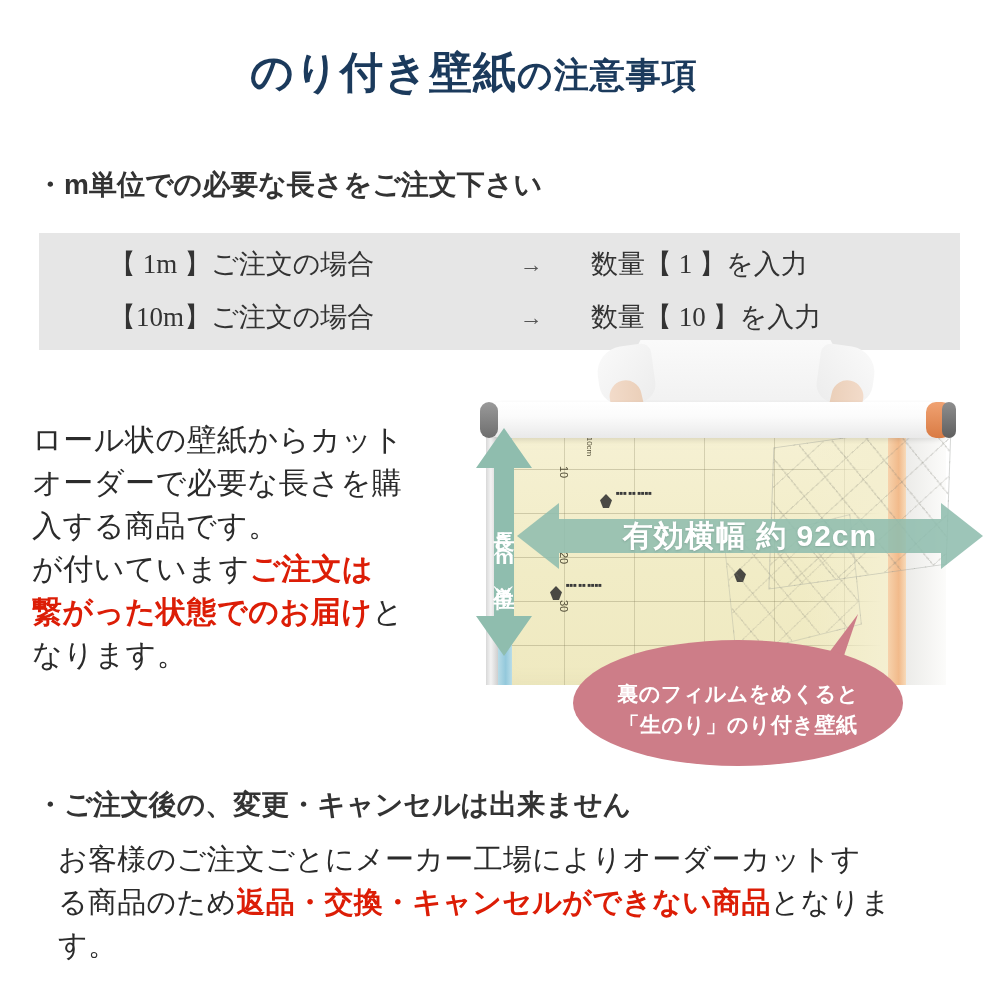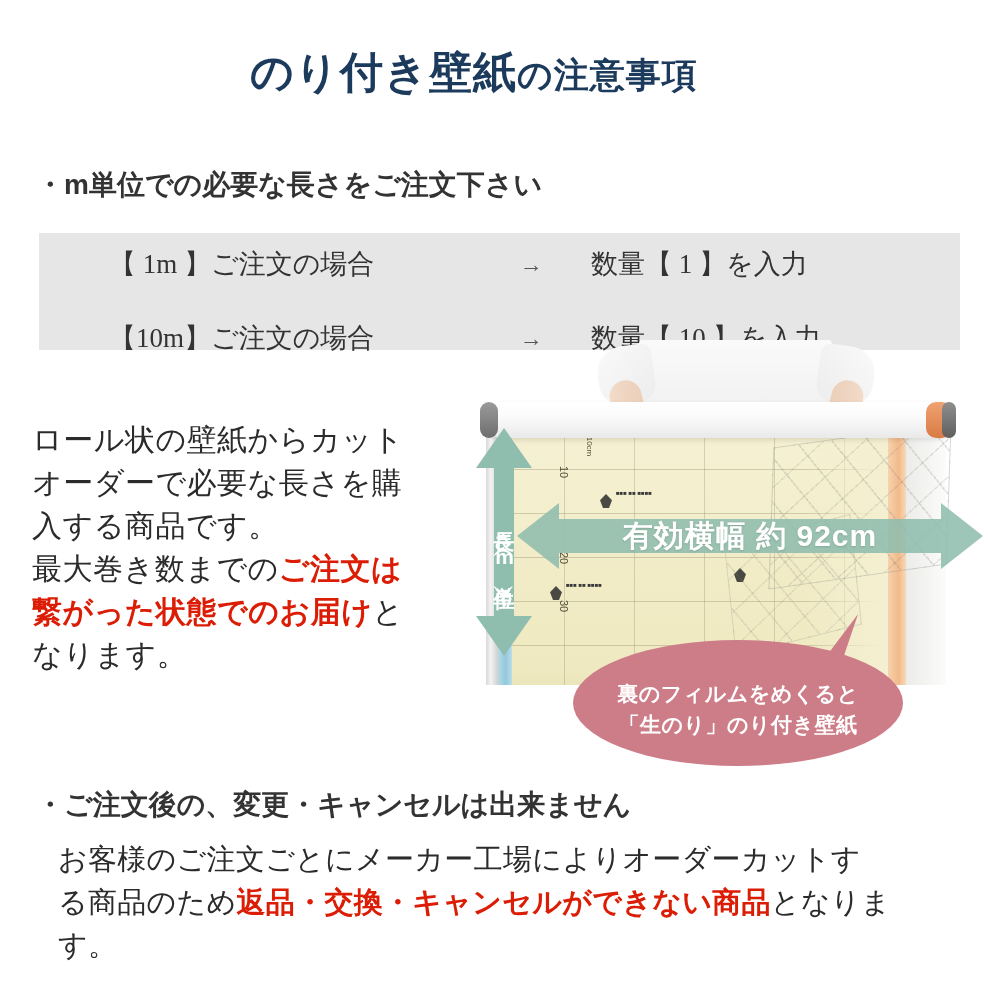--- a/index.html
+++ b/index.html
@@ -32,21 +32,21 @@
     background: #e6e6e6;
   }
   .gtable {
     position: absolute; left: 0; top: 0; width: 100%; height: 100%;
   }
   .grow {
     position: absolute; left: 0; width: 100%; height: 58px;
     display: flex; align-items: center;
   }
   .grow.r0 { top: 2px; }
-  .grow.r1 { top: 76px; }
+  .grow.r1 { top: 55px; }
   .g-left {
     width: 432px; padding-left: 70px;
     font-size: 27px; color: #333; white-space: nowrap;
     font-family: "Liberation Serif", "DejaVu Serif", serif; font-weight: 400;
   }
   .g-arrow {
     width: 120px; text-align: center;
     font-size: 23px; color: #555;
   }
   .g-right {
@@ -313,21 +313,21 @@
         <div class="g-arrow">→</div>
         <div class="g-right">数量【 10 】を入力</div>
       </div>
     </div>
   </div>
 
   <div class="leftpara">
     <span>ロール状の壁紙からカット</span><br>
     <span>オーダーで必要な長さを購</span><br>
     <span>入する商品です。</span><br>
-    <span>最大巻き数までの</span><span class="red">ご注文は</span><br>
+    <span>が付いています</span><span class="red">ご注文は</span><br>
     <span class="red">繋がった状態でのお届け</span><span>と</span><br>
     <span>なります。</span>
   </div>
 
   <div class="photo">
     <div class="torso"></div>
     <div class="sleeve-l"></div>
     <div class="sleeve-r"></div>
     <div class="arm-l"></div>
     <div class="arm-r"></div>

